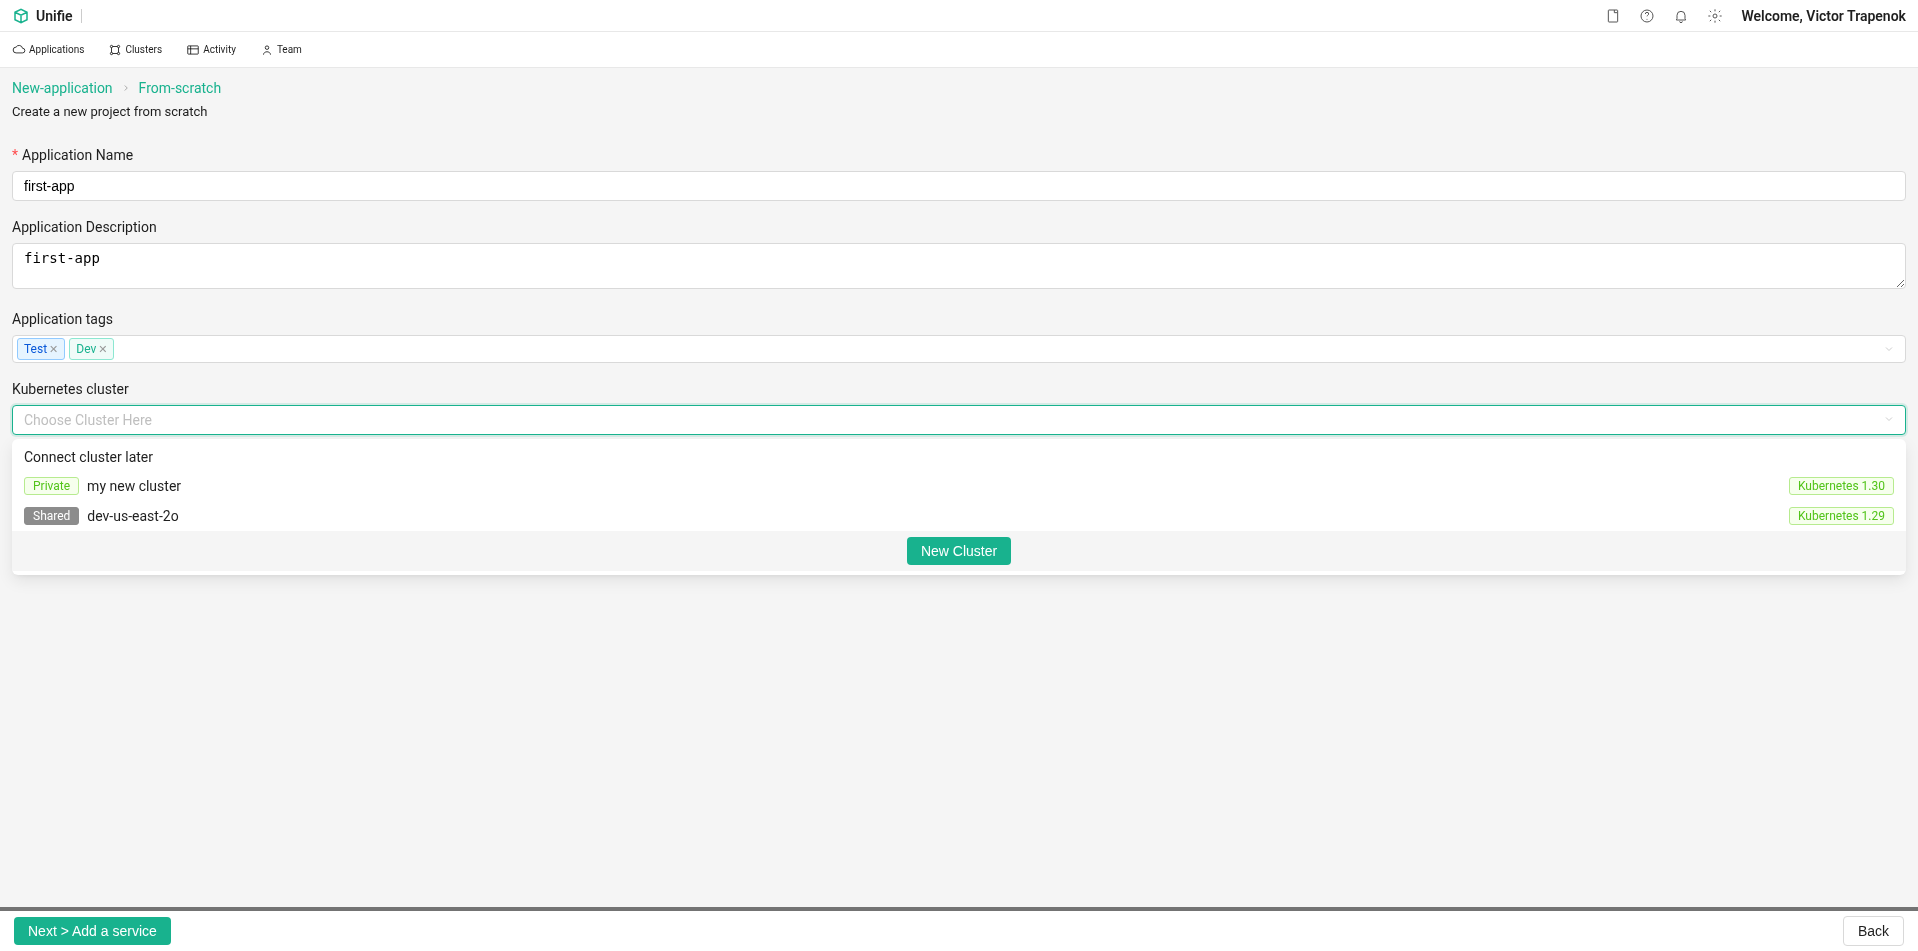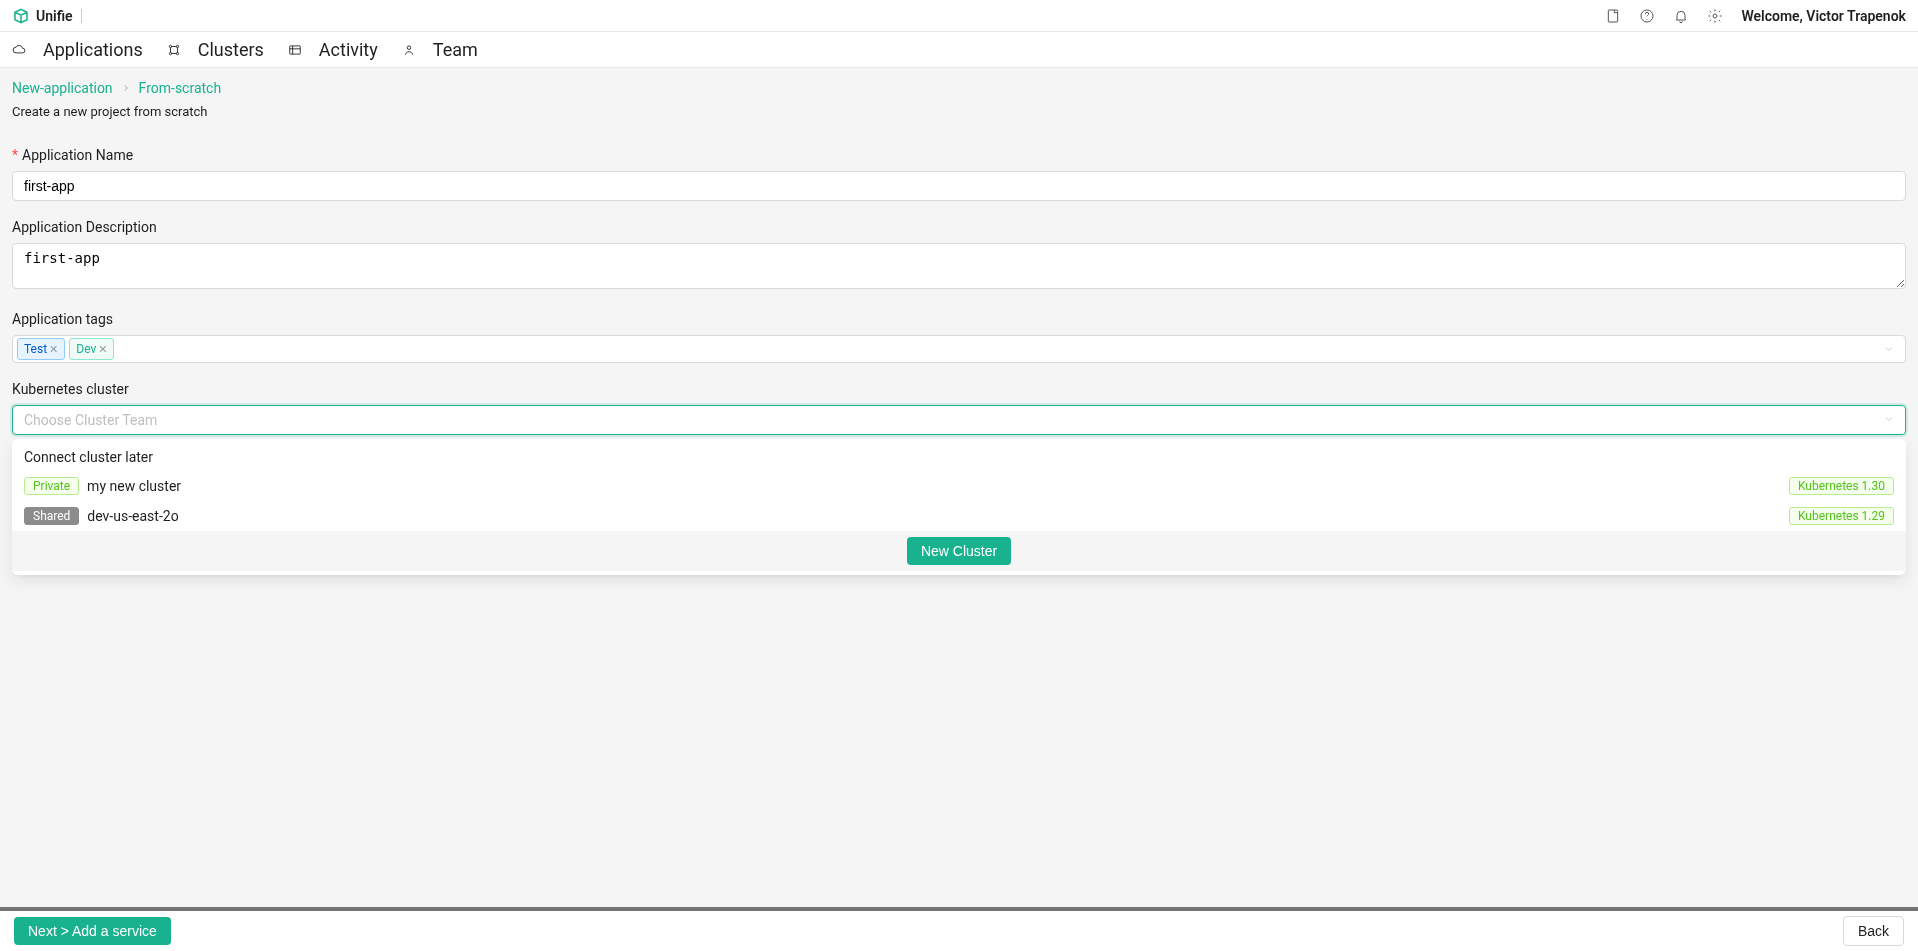--- a/index.html
+++ b/index.html
@@ -11,21 +11,21 @@
   .topbar-left { display: flex; align-items: center; gap: 8px; }
   .logo { display: flex; align-items: center; gap: 6px; font-weight: 600; font-size: 14px; }
   .logo svg { width: 18px; height: 18px; }
   .topbar-right { display: flex; align-items: center; gap: 18px; }
   .topbar-right .icon { width: 16px; height: 16px; color: #555; cursor: pointer; display: flex; align-items: center; justify-content: center; }
   .welcome { font-size: 14px; font-weight: 600; }
   .divider-v { width: 1px; height: 14px; background: #ccc; }
   
   
   .navbar { height: 36px; border-bottom: 1px solid #e8e8e8; display: flex; align-items: center; padding: 0 12px; gap: 24px; }
-  .nav-item { display: flex; align-items: center; gap: 17px; font-size: 18px; color: rgba(0,0,0,0.88); cursor: pointer; padding: 4px 0; }
+  .nav-item { display: flex; align-items: center; gap: 3px; font-size: 10px; color: rgba(0,0,0,0.88); cursor: pointer; padding: 4px 0; }
   .nav-item svg { width: 14px; height: 14px; }
   
   
   .main { flex: 1; background: #f5f5f5; overflow: auto; position: relative; }
   .content { padding: 12px; }
   .breadcrumb { display: flex; align-items: flex-start; gap: 8px; font-size: 14px; margin-bottom: 8px; }
   .breadcrumb a { color: #18b28e; text-decoration: none; cursor: pointer; }
   .breadcrumb .sep { color: #999; }
   .page-title { font-size: 13px; font-weight: 400; margin-bottom: 28px; }
   
@@ -173,21 +173,21 @@
           <svg width="12" height="12" viewBox="0 0 24 24">
               <path d="M6 9l6 6 6-6" fill="none" stroke="#ccc" stroke-width="2"></path>
             </svg>
         </span>
       </div>
     </div>
 
     <div class="form-group" style="margin-bottom:0;">
       <label class="form-label">Kubernetes cluster</label>
       <div class="select">
-        <span>Choose Cluster Team</span>
+        <span>Choose Cluster Here</span>
         <span class="chev">
           <svg width="12" height="12" viewBox="0 0 24 24">
               <path d="M6 9l6 6 6-6" fill="none" stroke="#ccc" stroke-width="2"></path>
             </svg>
         </span>
       </div>
 
       <div class="dropdown">
         <div class="dropdown-item">
           <span class="item-left">Connect cluster later</span>

